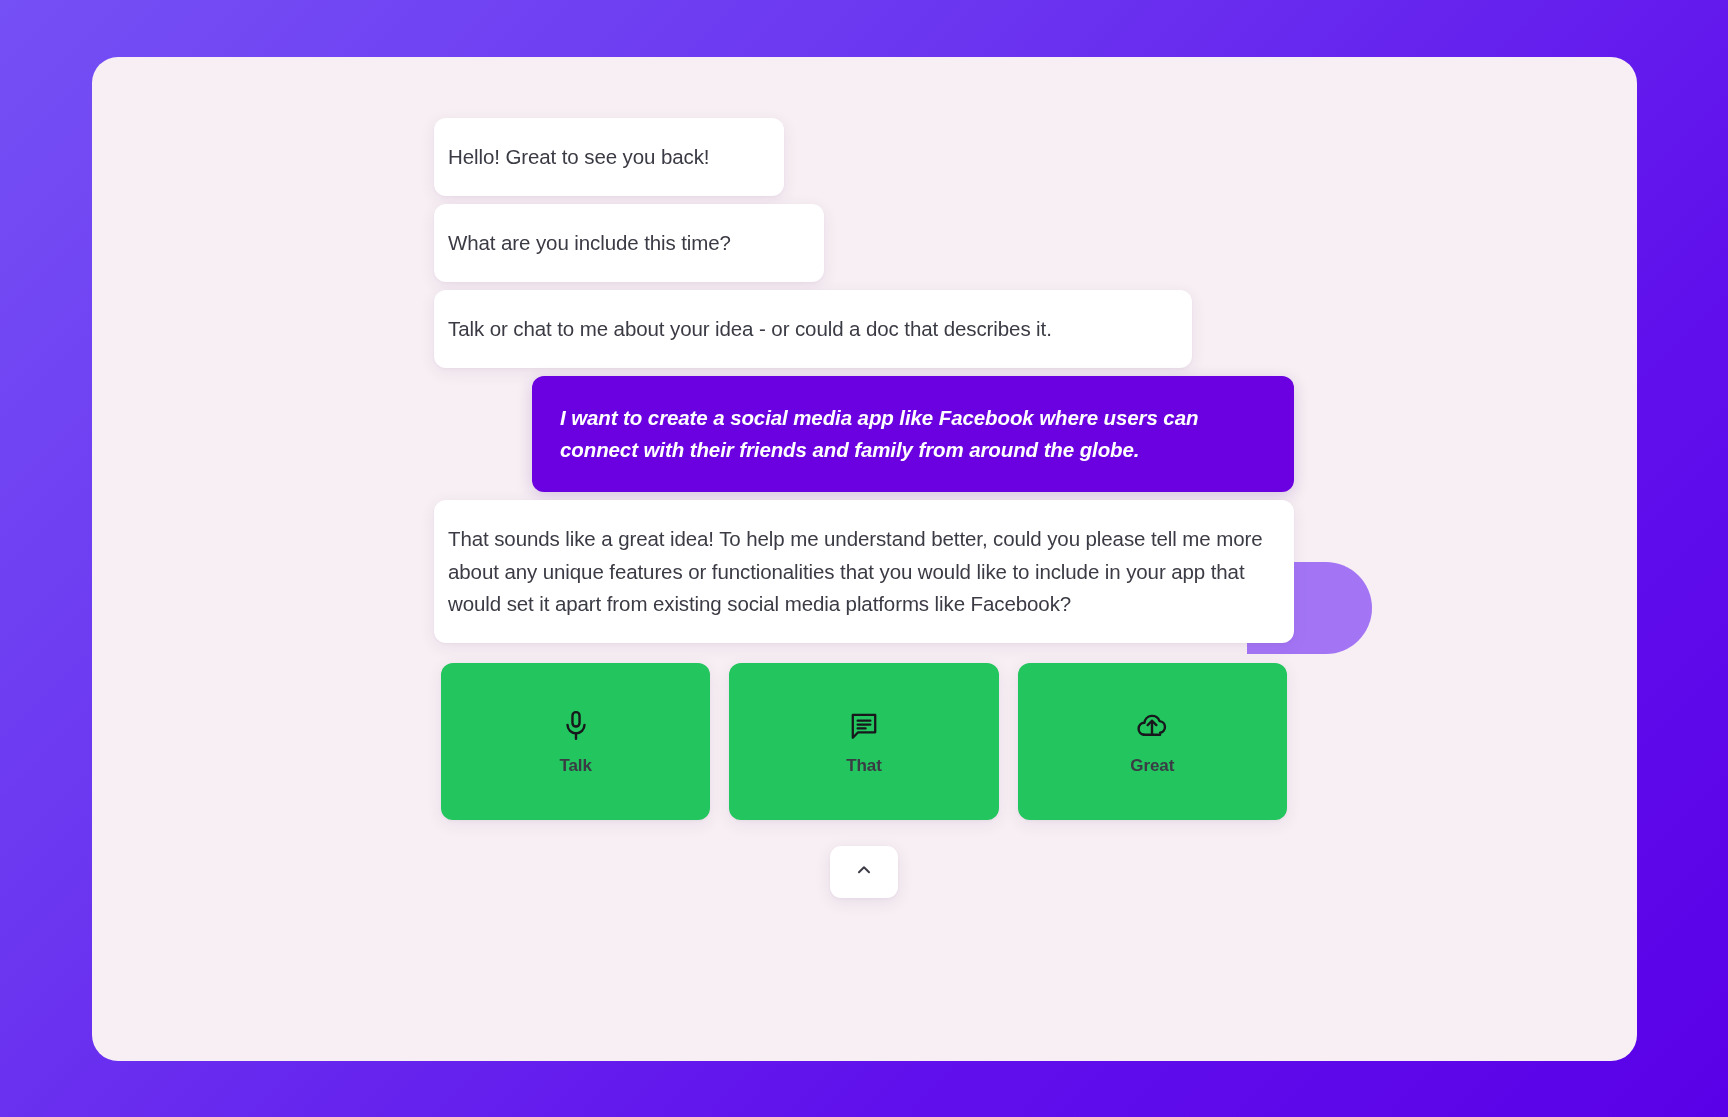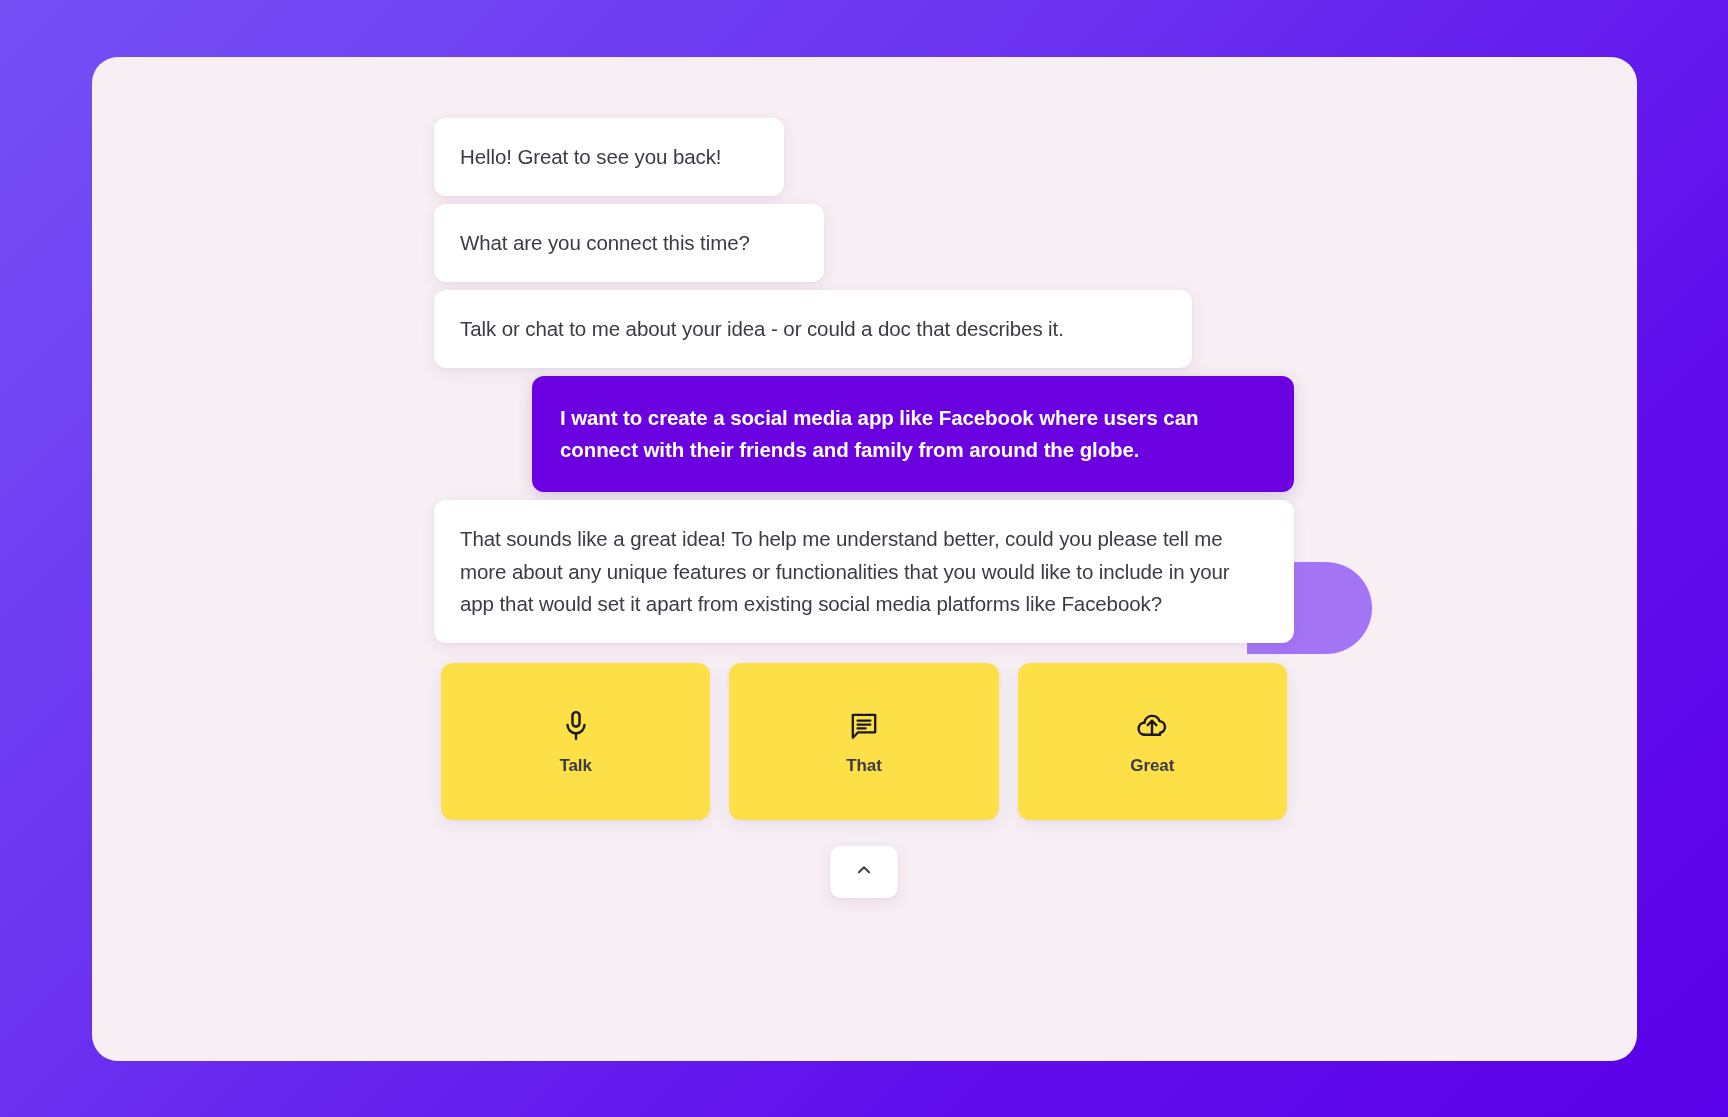--- a/index.html
+++ b/index.html
@@ -45,28 +45,28 @@
     position: relative;
     width: 860px;
     margin-top: 61px;
     display: flex;
     flex-direction: column;
     z-index: 3;
   }
 
   .msg-row { display: flex; width: 100%; }
   .msg-row.assistant { justify-content: flex-start; }
-  .msg-row.user { justify-content: flex-end; }
+  .msg-row.user { justify-content: flex-end; font-style: italic; }
 
   .bubble {
     border-radius: 12px;
     font-size: 20.5px;
     line-height: 1.57;
     letter-spacing: -0.1px;
-    padding: 23px 26px;
+    padding: 23px 14px;
     position: relative;
   }
 
   .bubble.assistant {
     background: #FFFFFF;
     color: #3A3B44;
     box-shadow: 0 4px 16px rgba(110, 60, 140, 0.09),
                 0 1px 3px rgba(110, 60, 140, 0.05);
   }
 
@@ -119,21 +119,21 @@
     width: 846px;
     margin-top: 20px;
     display: flex;
     gap: 19px;
     z-index: 3;
   }
 
   .action-card {
     flex: 1;
     height: 157px;
-    background: #fde047;
+    background: #22c55e;
     border-radius: 12px;
     display: flex;
     flex-direction: column;
     align-items: center;
     justify-content: center;
     gap: 10px;
     cursor: pointer;
     box-shadow: 0 4px 16px rgba(110, 60, 140, 0.09),
                 0 1px 3px rgba(110, 60, 140, 0.05);
   }
@@ -188,21 +188,21 @@
 
   <div class="chat-area">
 
     <div class="messages">
 
       <div class="msg-row assistant">
         <div class="bubble assistant b-hello">Hello! Great to see you back!</div>
       </div>
 
       <div class="msg-row assistant">
-        <div class="bubble assistant b-what">What are you connect this time?</div>
+        <div class="bubble assistant b-what">What are you include this time?</div>
       </div>
 
       <div class="msg-row assistant">
         <div class="bubble assistant b-talk">Talk or chat to me about your idea - or could a doc that describes it.</div>
       </div>
 
       <div class="msg-row user">
         <div class="bubble user b-user">I want to create a social media app like Facebook where users can connect with their friends and family from around the globe.</div>
       </div>
 

